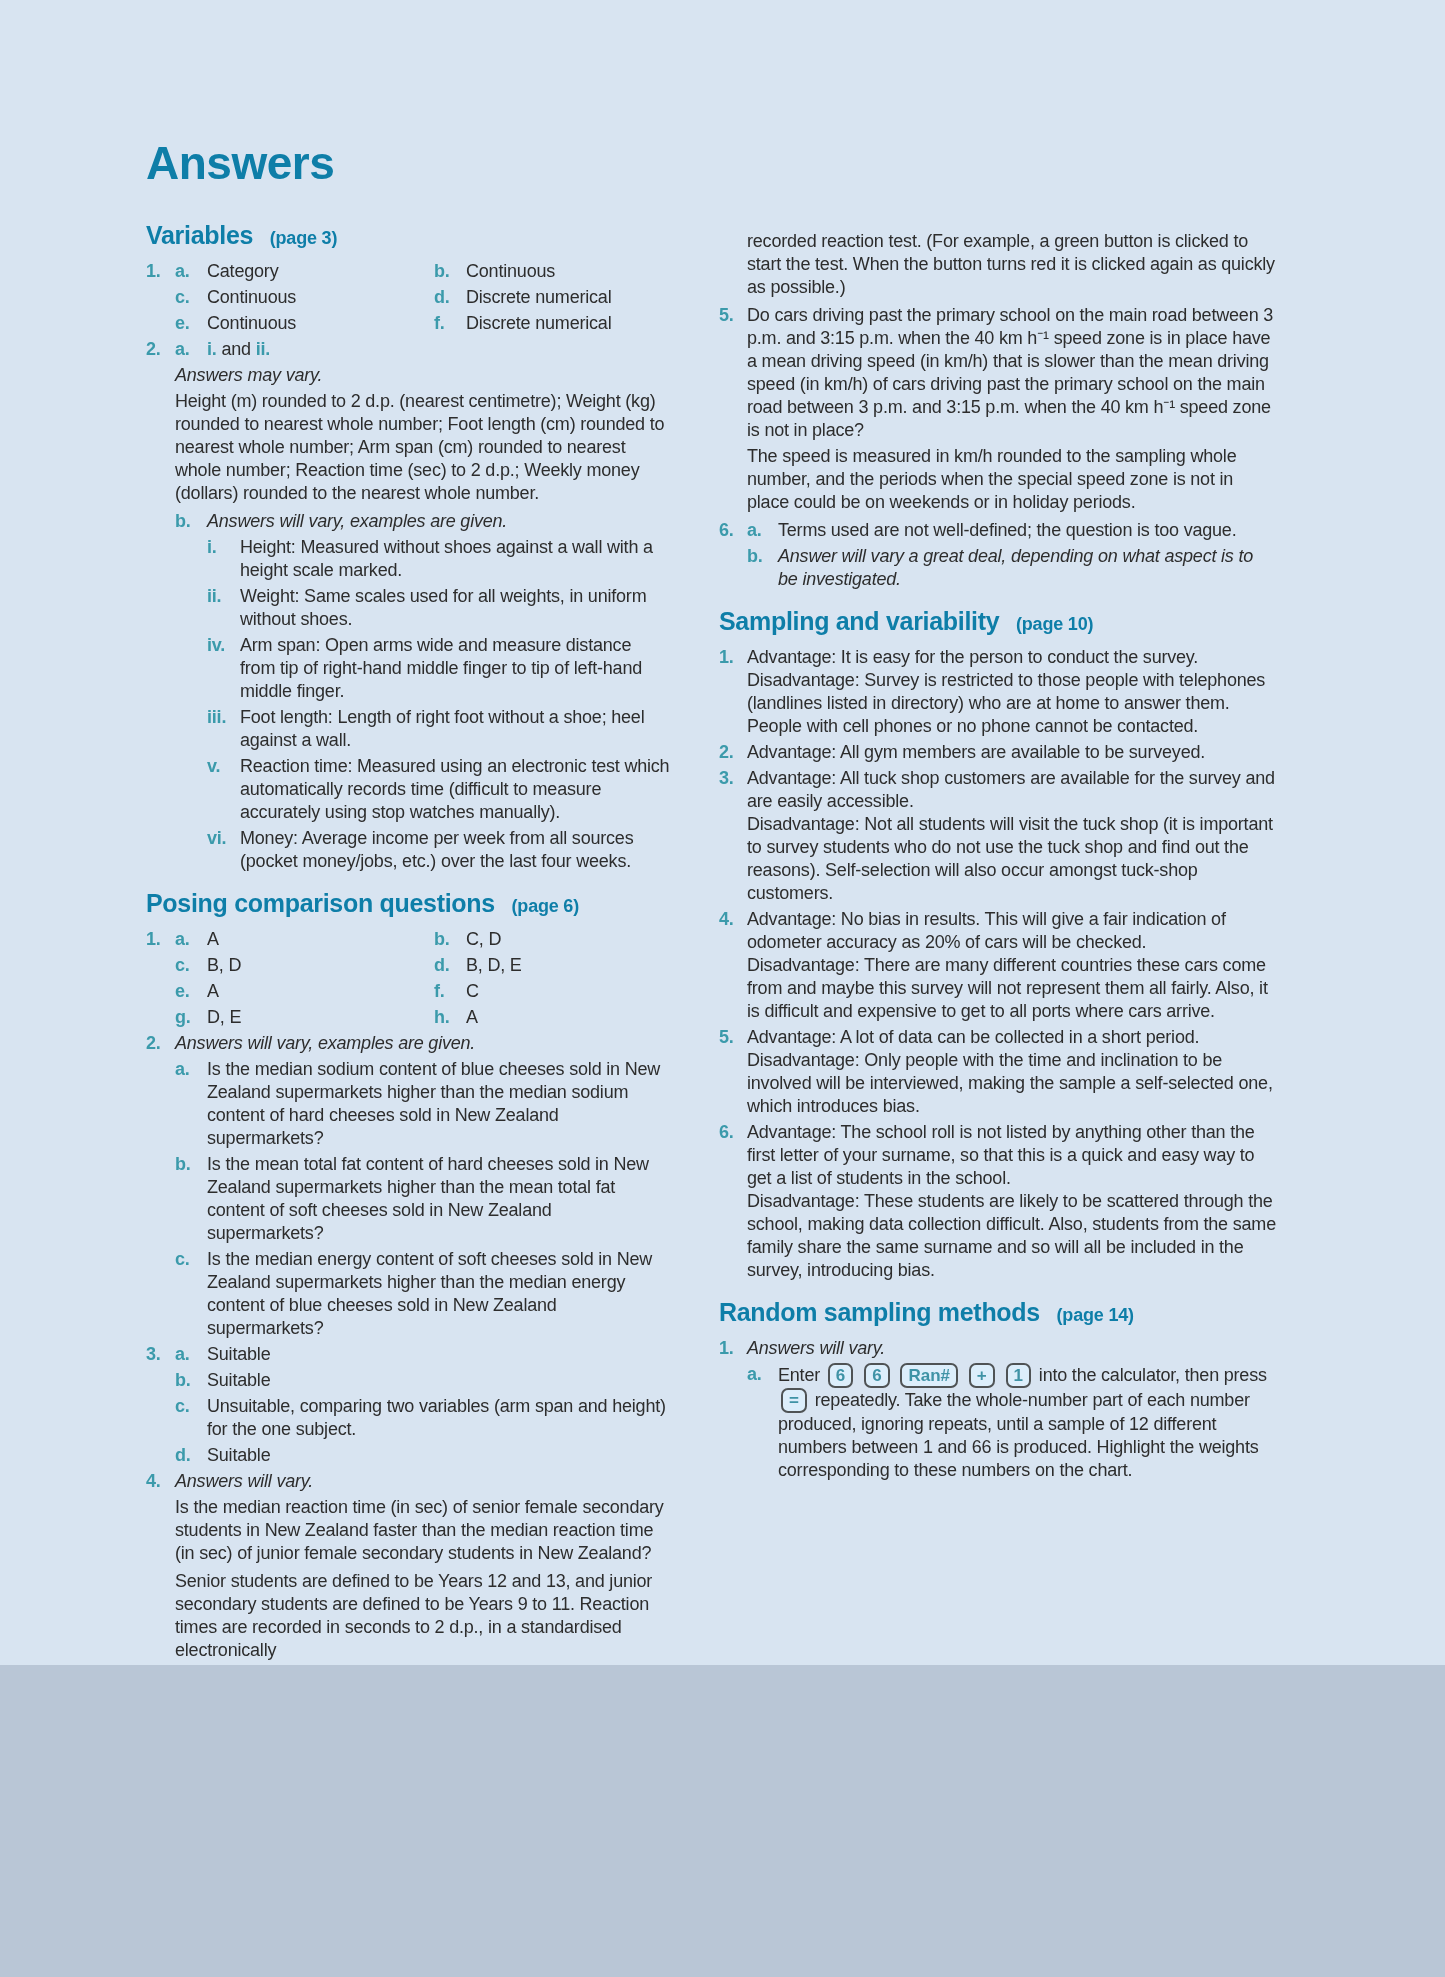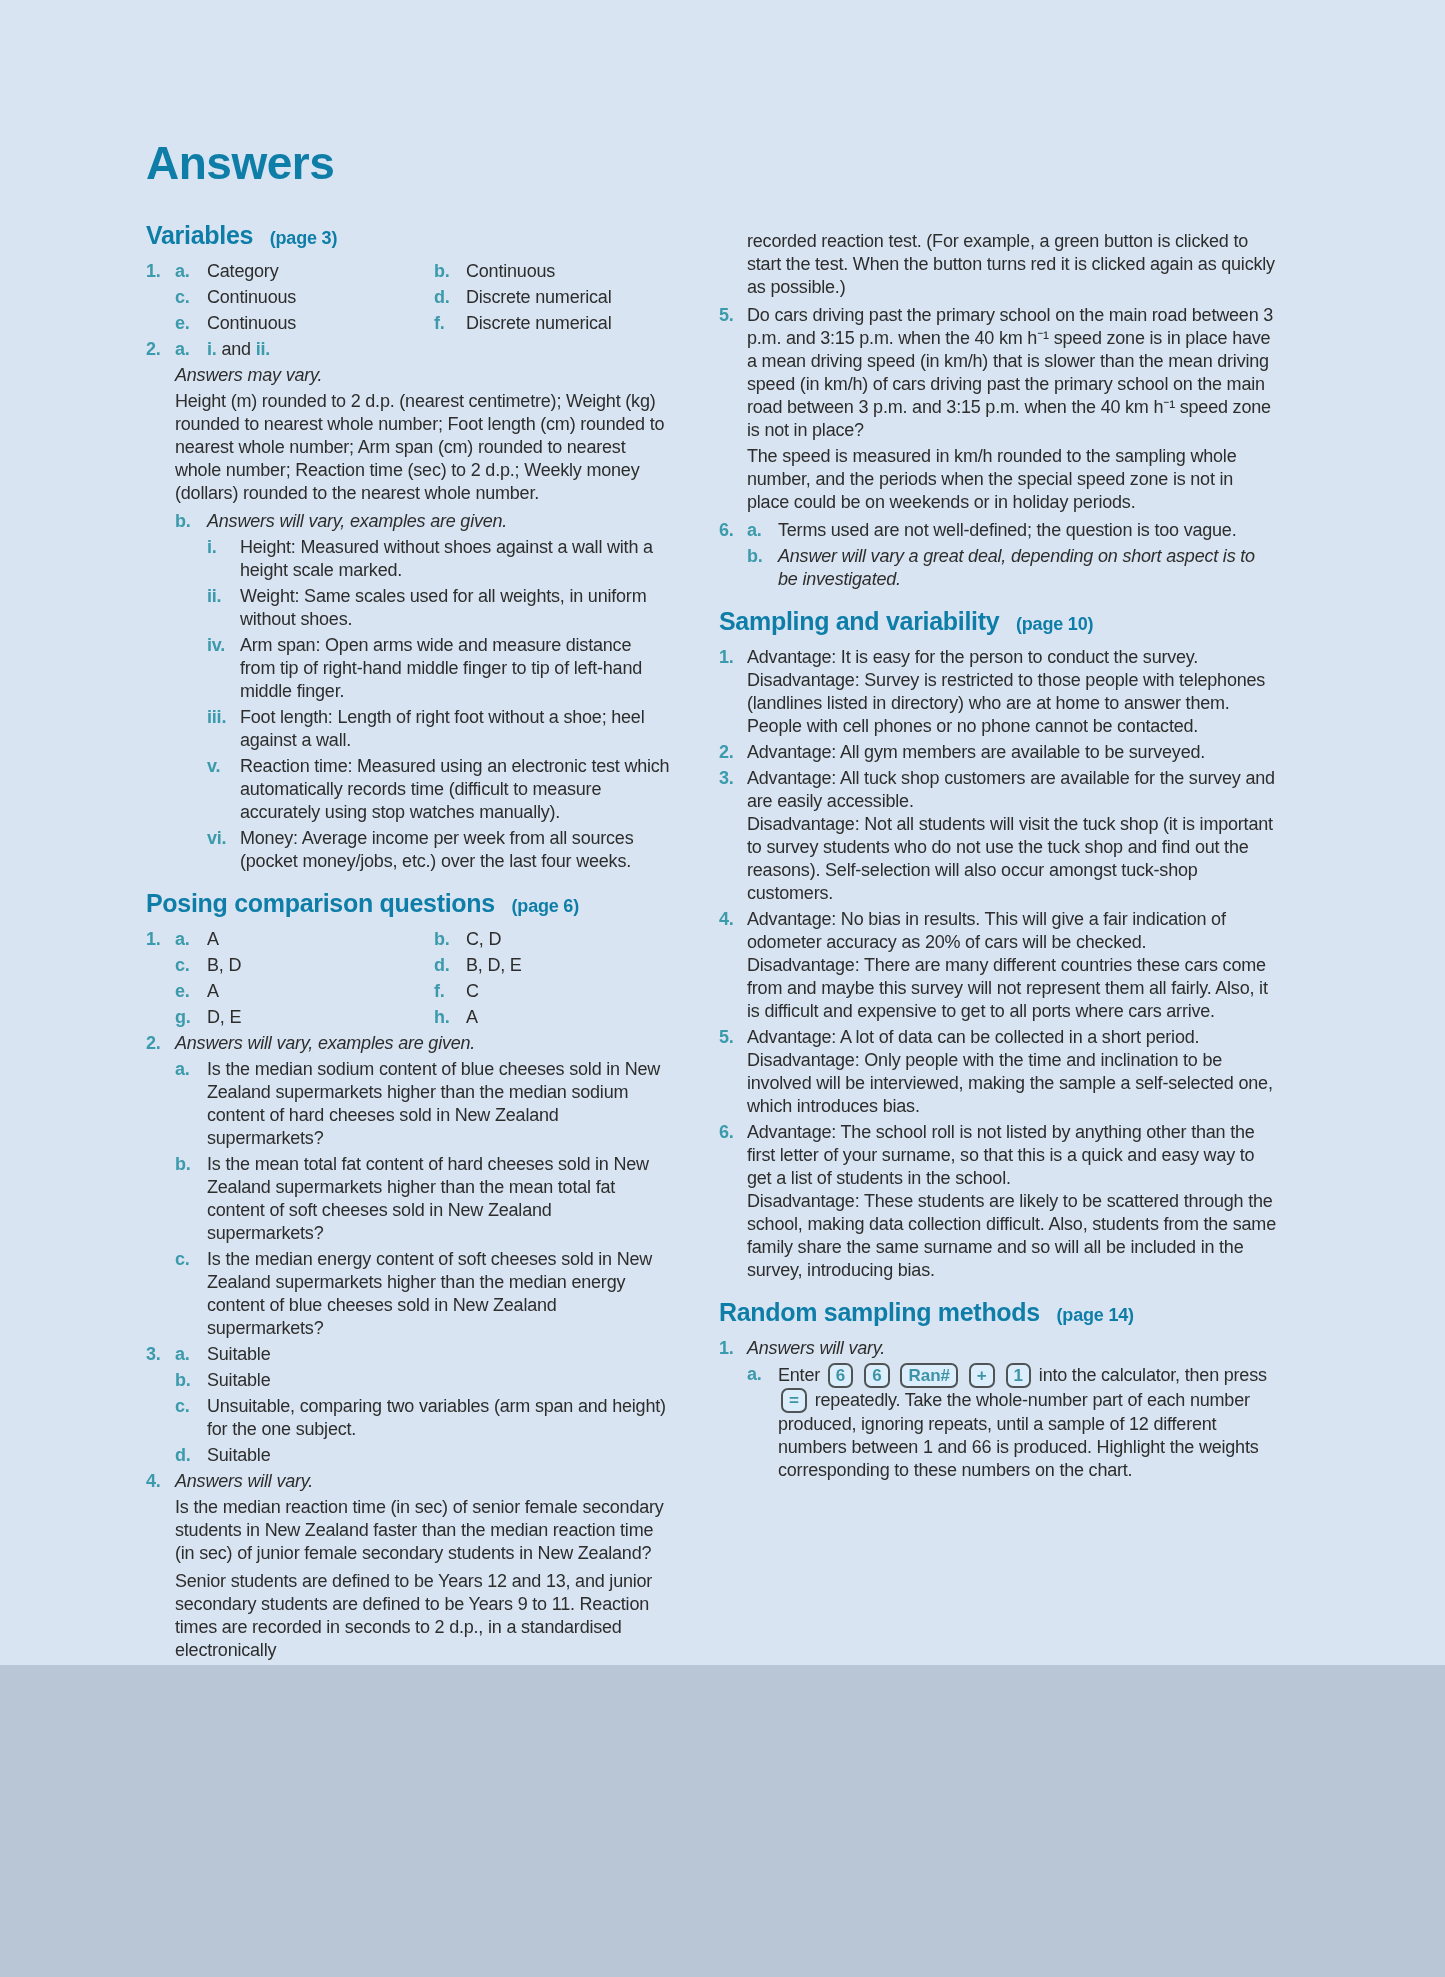--- a/index.html
+++ b/index.html
@@ -227,21 +227,21 @@
     </div>
     <div class="ind1r para">The speed is measured in km/h rounded to the sampling whole number, and the periods when the special speed zone is not in place could be on weekends or in holiday periods.</div>
 
     <div class="row">
       <span class="m1r">6.</span>
       <span class="m2r">a.</span>
       <span class="body">Terms used are not well-defined; the question is too vague.</span>
     </div>
     <div class="row pl1r">
       <span class="m2r">b.</span>
-      <span class="body it">Answer will vary a great deal, depending on short aspect is to be investigated.</span>
+      <span class="body it">Answer will vary a great deal, depending on what aspect is to be investigated.</span>
     </div>
 
     <h2 class="section">
       <span>Sampling and variability</span>
       <span class="pageref">(page 10)</span>
     </h2>
 
     <div class="row">
       <span class="m1r">1.</span>
       <span class="body">

